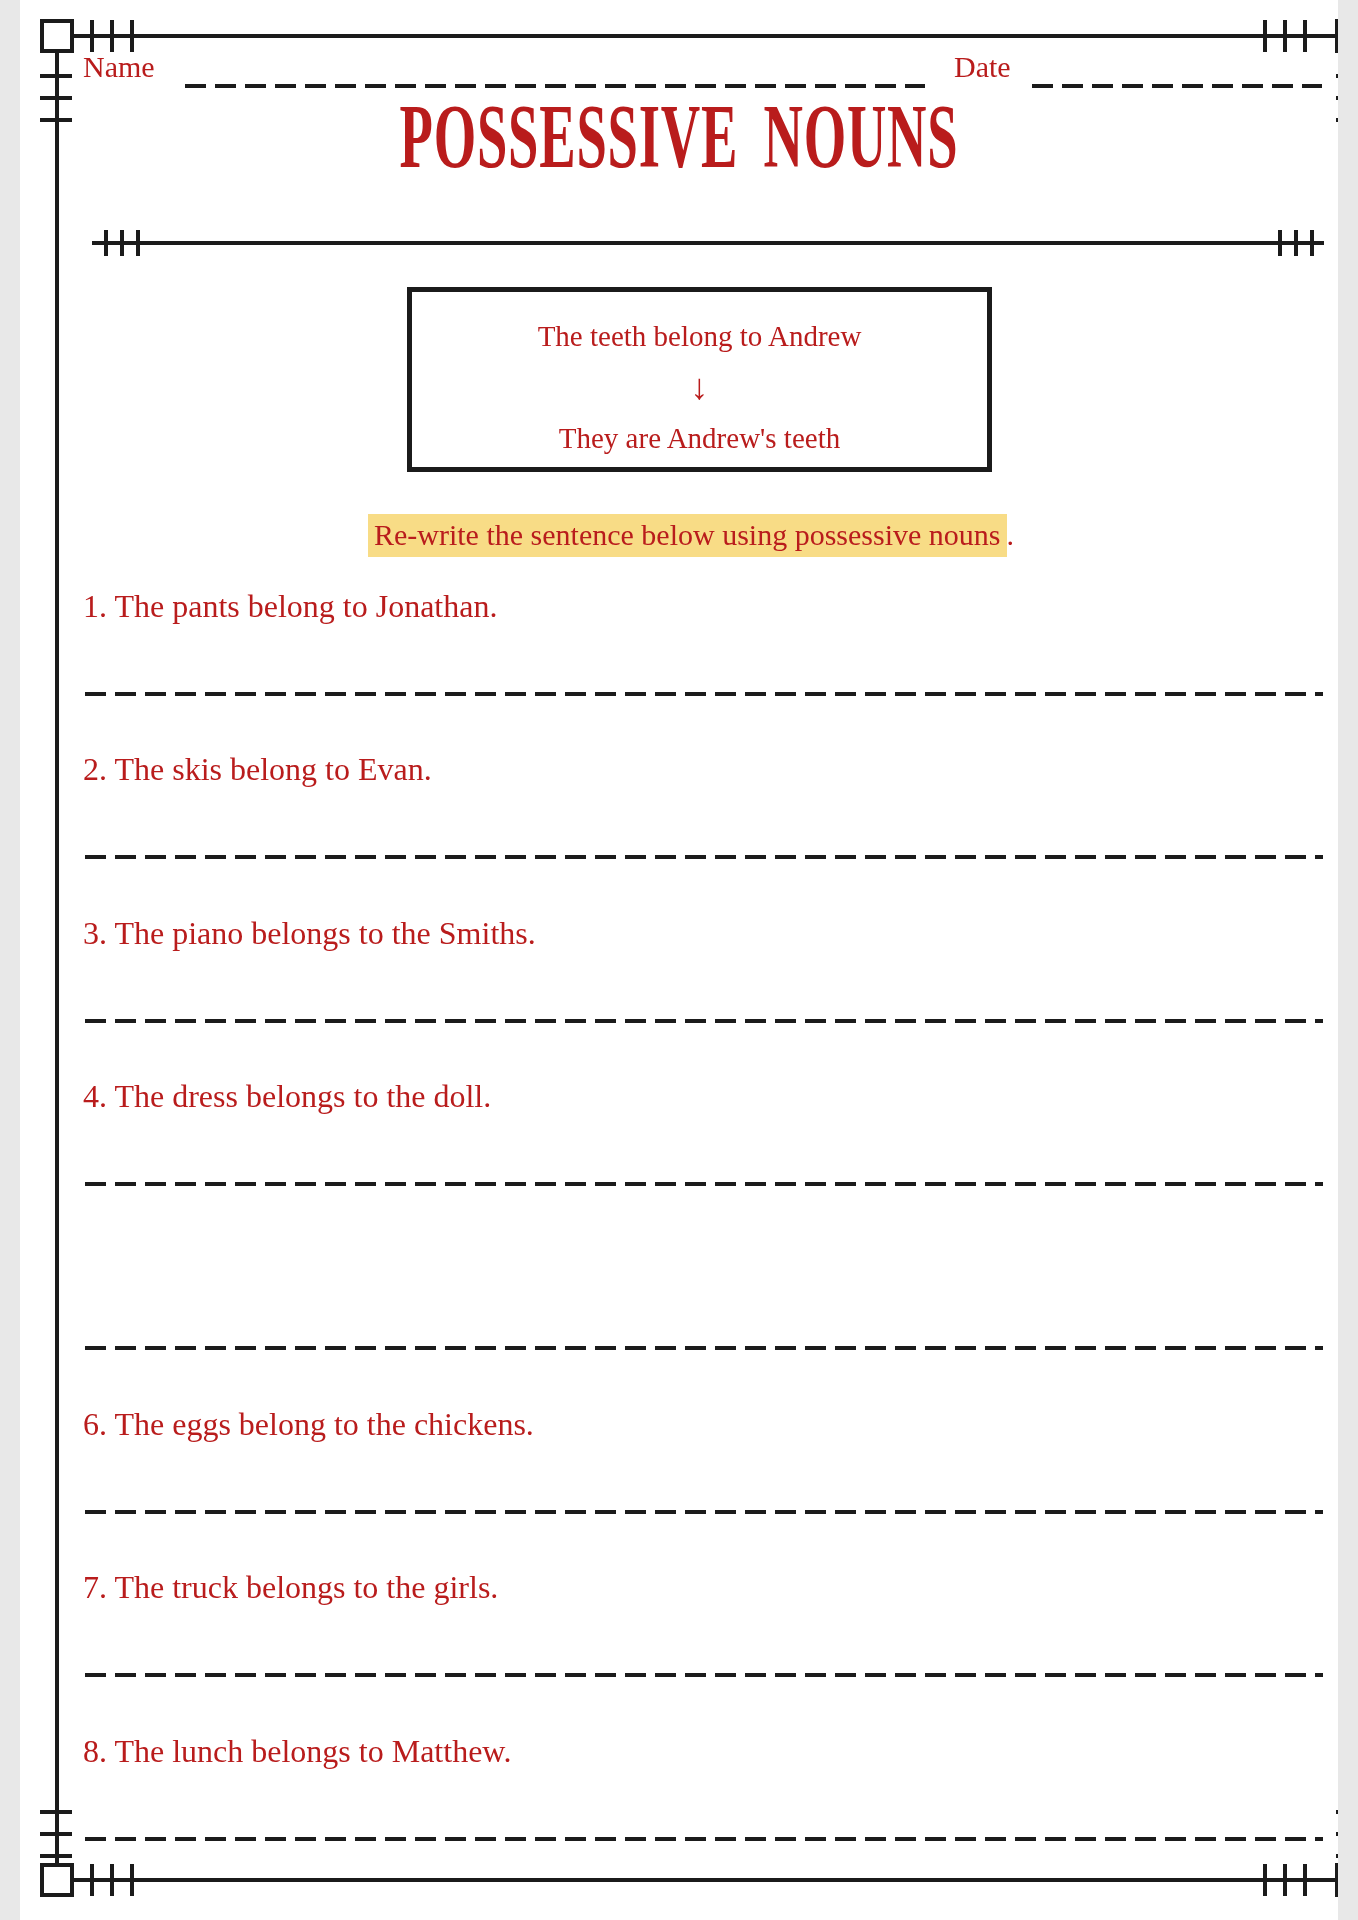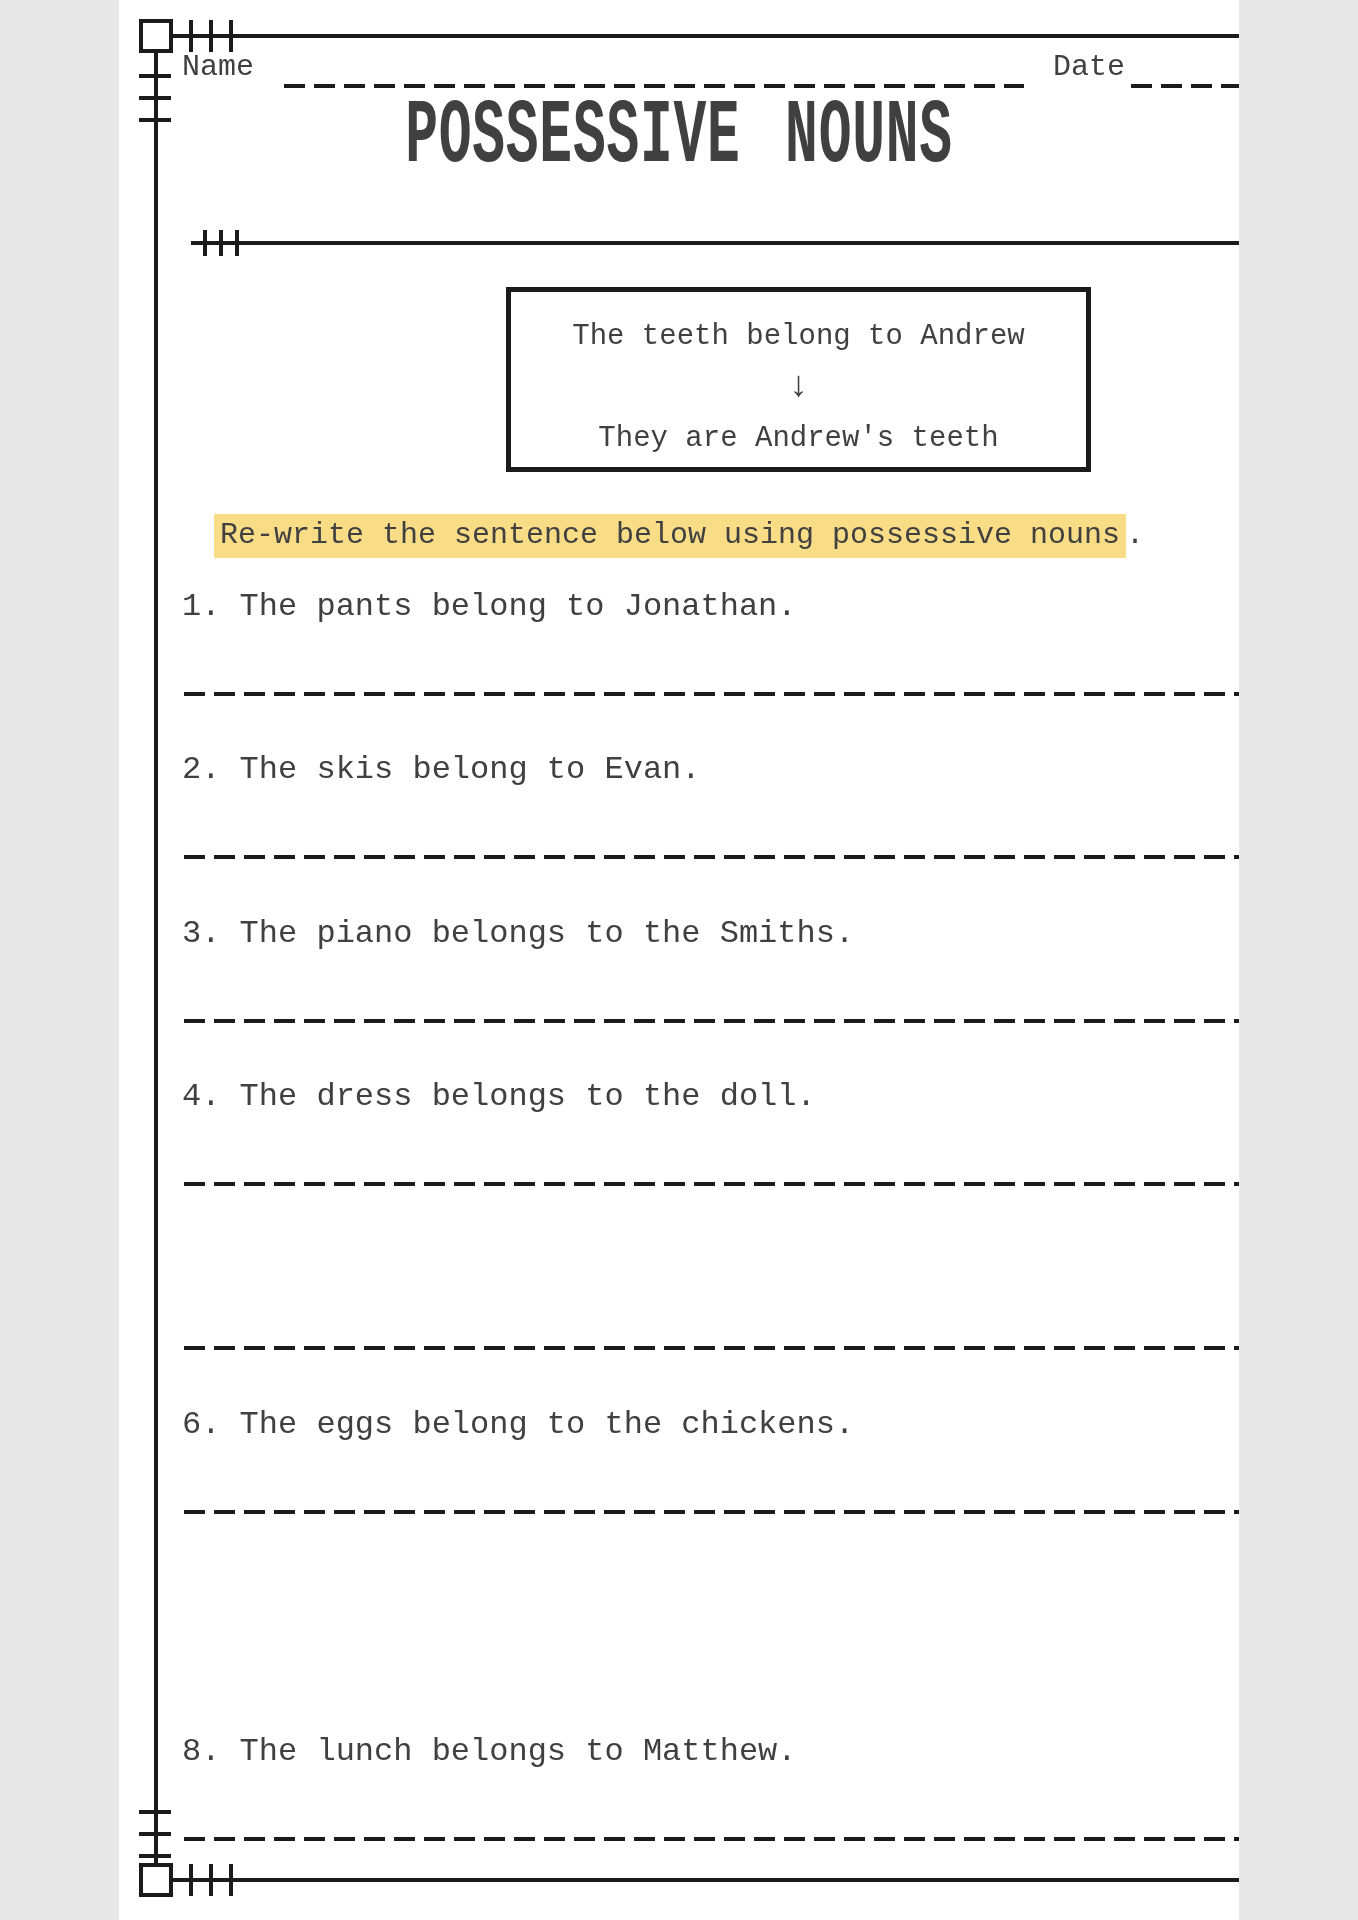--- a/index.html
+++ b/index.html
@@ -1,19 +1,19 @@
 <!DOCTYPE html>
 <html><head>
 <meta charset="utf-8">
 <style>
   html,body { margin:0; padding:0; background:#e8e8e8; }
   .page {
-    position:relative; width:1120px; height:1920px; margin:0 auto;
-    background:#ffffff; color:#404040;
-    font-family:Liberation Mono, monospace; overflow:hidden;
+    position:relative; width:1318px; height:1920px; margin:0 auto;
+    background:#ffffff; color:#b91c1c;
+    font-family:Liberation Serif, serif; overflow:hidden;
   }
   
   .hline { position:absolute; height:4px; background:#1b1b1b; }
   .vline { position:absolute; width:4px;  background:#1b1b1b; }
   .corner { position:absolute; width:26px; height:26px; border:4px solid #1b1b1b; background:#fff; }
   .tv { position:absolute; width:4px;  height:32px; background:#1b1b1b; }
   .th { position:absolute; width:32px; height:4px;  background:#1b1b1b; }
   .tvs { position:absolute; width:4px; height:26px; background:#1b1b1b; }
   
   .dash {
@@ -30,21 +30,21 @@
   }
   
   .example-box {
     position:absolute; left:387px; top:287px; width:585px; height:185px;
     border:5px solid #1b1b1b; box-sizing:border-box;
     display:flex; flex-direction:column; align-items:center; justify-content:space-between;
     padding:28px 10px 12px; font-size:29px; text-align:center;
   }
   .example-arrow { font-size:36px; line-height:0.9; }
   
-  .instruction { position:absolute; top:518px; left:0; width:100%; text-align:center; font-size:30px; }
+  .instruction { position:absolute; top:518px; left:0; width:100%; text-align:center; font-size:30px;padding-left:12px; }
   .instruction .hl { background:#f8dc86; padding:4px 6px 6px; }
   
   .item { position:absolute; left:63px; width:1240px; height:150px; }
   .item-text { position:absolute; top:0; left:0; font-size:32px; white-space:nowrap; }
   .item-line { position:absolute; top:104px; left:2px; width:1238px; }
 </style>
 </head>
 <body>
 
 <div class="page">
@@ -126,18 +126,22 @@
     <div class="item-text">4. The dress belongs to the doll.</div>
     <div class="dash item-line"></div>
   </div>
   <div class="item" style="top:1242px">
     <div class="dash item-line"></div>
   </div>
   <div class="item" style="top:1406px">
     <div class="item-text">6. The eggs belong to the chickens.</div>
     <div class="dash item-line"></div>
   </div>
+  <div class="item" style="top:1569px">
+    <div class="item-text">7. The truck belongs to the girls.</div>
+    <div class="dash item-line"></div>
+  </div>
   <div class="item" style="top:1733px">
     <div class="item-text">8. The lunch belongs to Matthew.</div>
     <div class="dash item-line"></div>
   </div>
 
 </div>
 
 </body></html>

